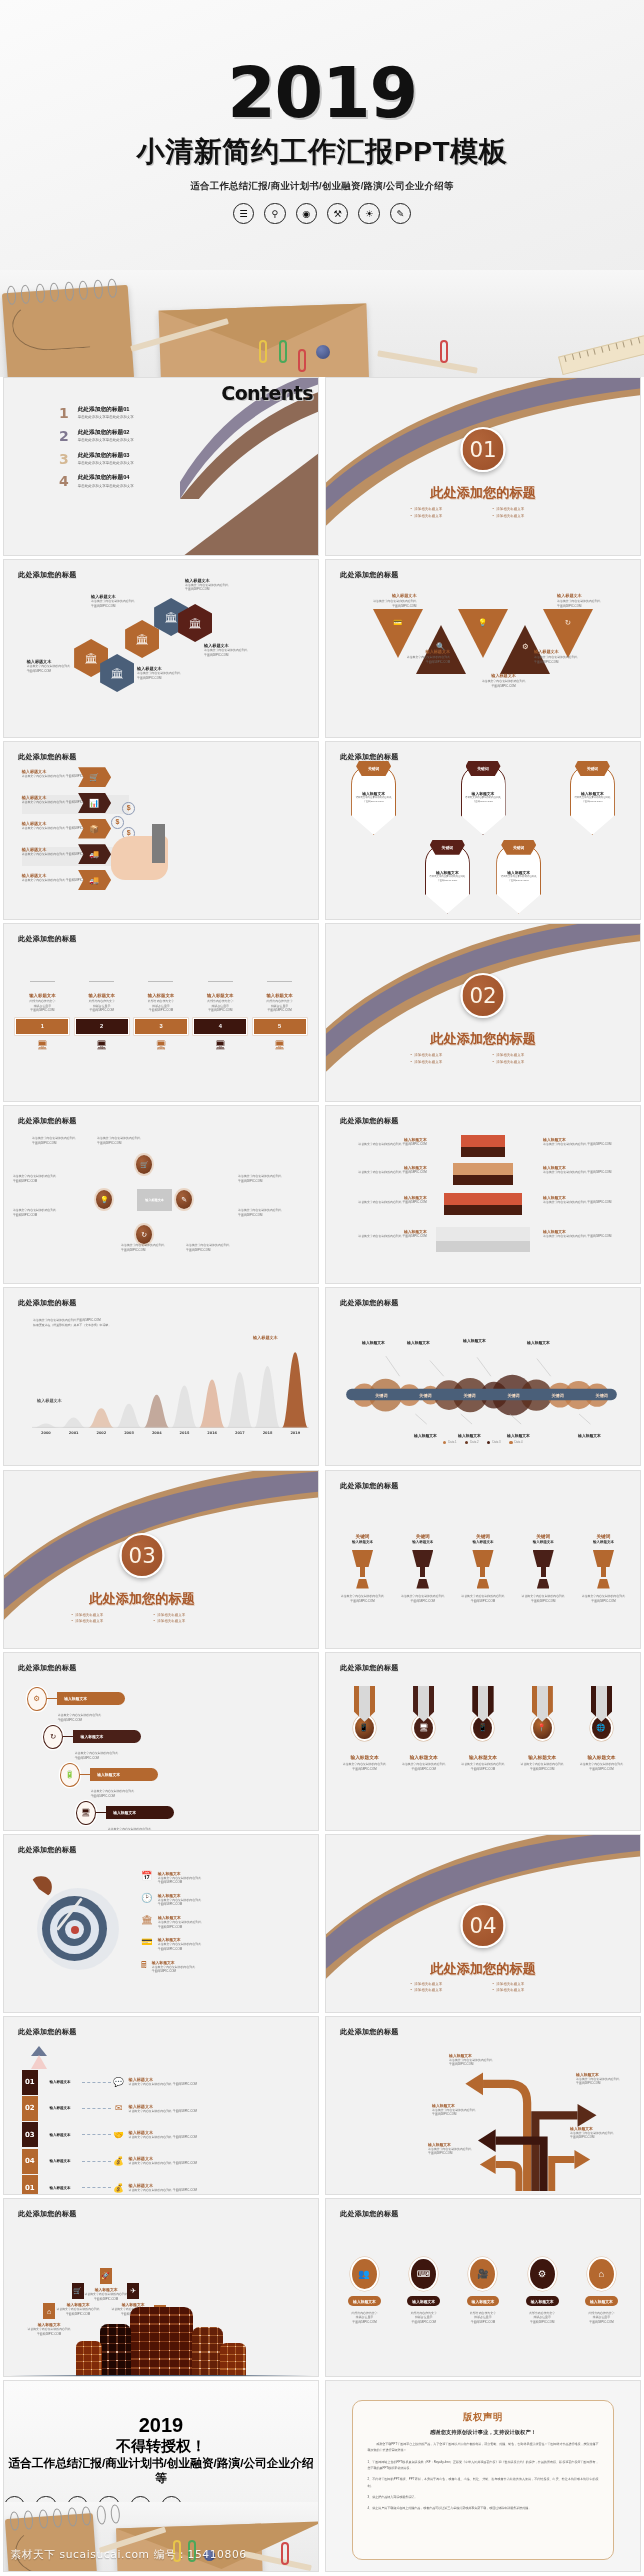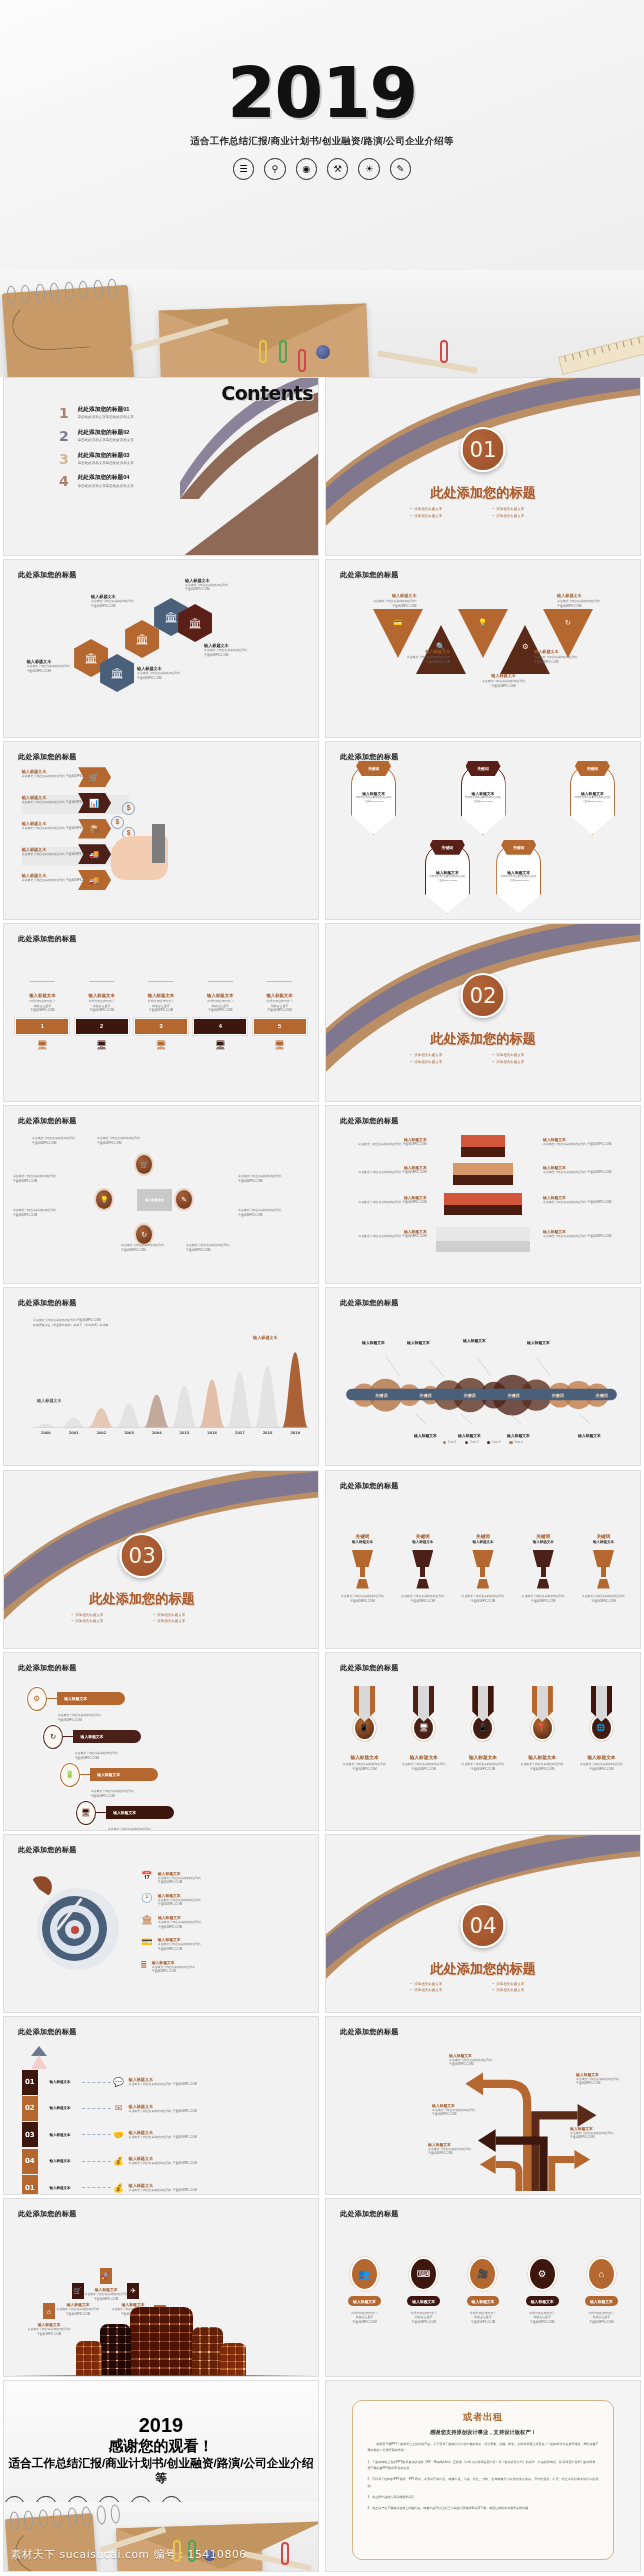--- a/index.html
+++ b/index.html
@@ -83,20 +83,21 @@
   .watermark{position:absolute;left:6.3px;bottom:8.8px;font-size:10.7px;color:#ffffff;opacity:.92;font-family:"DejaVu Sans",sans-serif;text-shadow:0 0.6px 1.3px rgba(0,0,0,.35);letter-spacing:0.6px;}
 </style>
 </head>
 <body>
 
 <div class="sheet">
 
   <div class="hero">
     <div class="hero-inner">
       <h1>2019</h1>
+      <h2>小清新简约工作汇报PPT模板</h2>
       <h3>适合工作总结汇报/商业计划书/创业融资/路演/公司企业介绍等</h3>
       <div class="icon-row" id="cover-icons">
           <div class="circ-icon">☰</div>
           <div class="circ-icon">⚲</div>
           <div class="circ-icon">◉</div>
           <div class="circ-icon">⚒</div>
           <div class="circ-icon">☀</div>
           <div class="circ-icon">✎</div>
         </div>
     </div>
@@ -1083,21 +1084,21 @@
             <div style="width: 54px; text-align: center;"><div style="width: 25px; height: 30px; border-radius: 50%; background: rgb(180, 104, 47); color: rgb(255, 255, 255); font-size: 9.4px; display: flex; align-items: center; justify-content: center; margin: 0px auto; box-shadow: rgb(255, 255, 255) 0px 0px 0px 1.9px, rgb(224, 196, 171) 0px 0px 0px 2.5px;">⌂</div><div class="pill" style="background: rgb(180, 104, 47); margin-top: 7.5px;">输入标题文本</div><div class="sub" style="margin-top: 4.4px;">此部分内容作为文字</div><div class="sub">排版占位显示</div><div class="sub">千图网58PIC.COM</div></div>
           </div>
       </div>
     </div>
 
     <div class="row">
       <div class="slide" style="height:192px;">
         <div style="position:absolute;inset:0;background:linear-gradient(180deg,#fbfbfb 0%,#f3f3f3 60%,#ededed 100%);"></div>
         <div class="thanks-inner">
           <h1>2019</h1>
-          <h2>感谢您的观看！</h2>
+          <h2>不得转授权！</h2>
           <h3>适合工作总结汇报/商业计划书/创业融资/路演/公司企业介绍等</h3>
           <div class="icon-row" id="thanks-icons">
               <div class="circ-icon">☰</div>
               <div class="circ-icon">⚲</div>
               <div class="circ-icon">◉</div>
               <div class="circ-icon">⚒</div>
               <div class="circ-icon">☀</div>
               <div class="circ-icon">✎</div>
             </div>
         </div>
@@ -1122,21 +1123,21 @@
           <div class="clip" style="left:184px;bottom:8.8px;border-color:#4aa85a;"></div>
           <div class="clip" style="left:277px;bottom:6.3px;border-color:#d04a4a;"></div>
           <div style="position:absolute;left:200px;bottom:10px;width:10.7px;height:10.7px;border-radius:50%;background:radial-gradient(circle at 35% 30%,#6f7fb5,#3d4a7a);"></div>
 
           <div class="watermark">素材天下 sucaisucai.com 编号：15410806</div>
         </div>
       </div>
 
       <div class="slide" style="height:192px;background:#f5f5f5;">
         <div class="copy-card">
-          <div class="copy-h">或者出租</div>
+          <div class="copy-h">版权声明</div>
           <div class="copy-sub">感谢您支持原创设计事业，支持设计版权产！</div>
           <div id="copy-body">
               <div class="copy-p" style="text-indent: 8.8px;">感谢您下载PPT千图网平台上提供的产品，为了您和千图网以及原创作者的利益，请勿复制、传播、销售，否则将承担法律责任！千图网将对作品进行维权，按照传播下载次数的十倍进行索取赔偿！</div>
               <div class="copy-p">1、千图网网站上售的PPT模板是免版税类（RF：Royalty-free）正版受《中华人民共和国著作权》和《世界版权公约》的保护，作品的所有权、版权和著作权归千图网所有，您下载的是PPT模板素材使用权。</div>
               <div class="copy-p">2、不得将千图网的PPT模板、PPT素材，本身用于再出售，或者出租、出借、转让、分销、发布或者作为礼物供他人使用，不得转授权、出卖、转让本协议或本协议中的权利。</div>
               <div class="copy-p">3、禁止把作品纳入商标或服务标记。</div>
               <div class="copy-p">4、禁止用户用下载格式在网上传播作品，或者作品可以让第三方单独付费或共享免费下载，或通过特殊电话服务系统传播。</div>
             </div>
         </div>
       </div>

